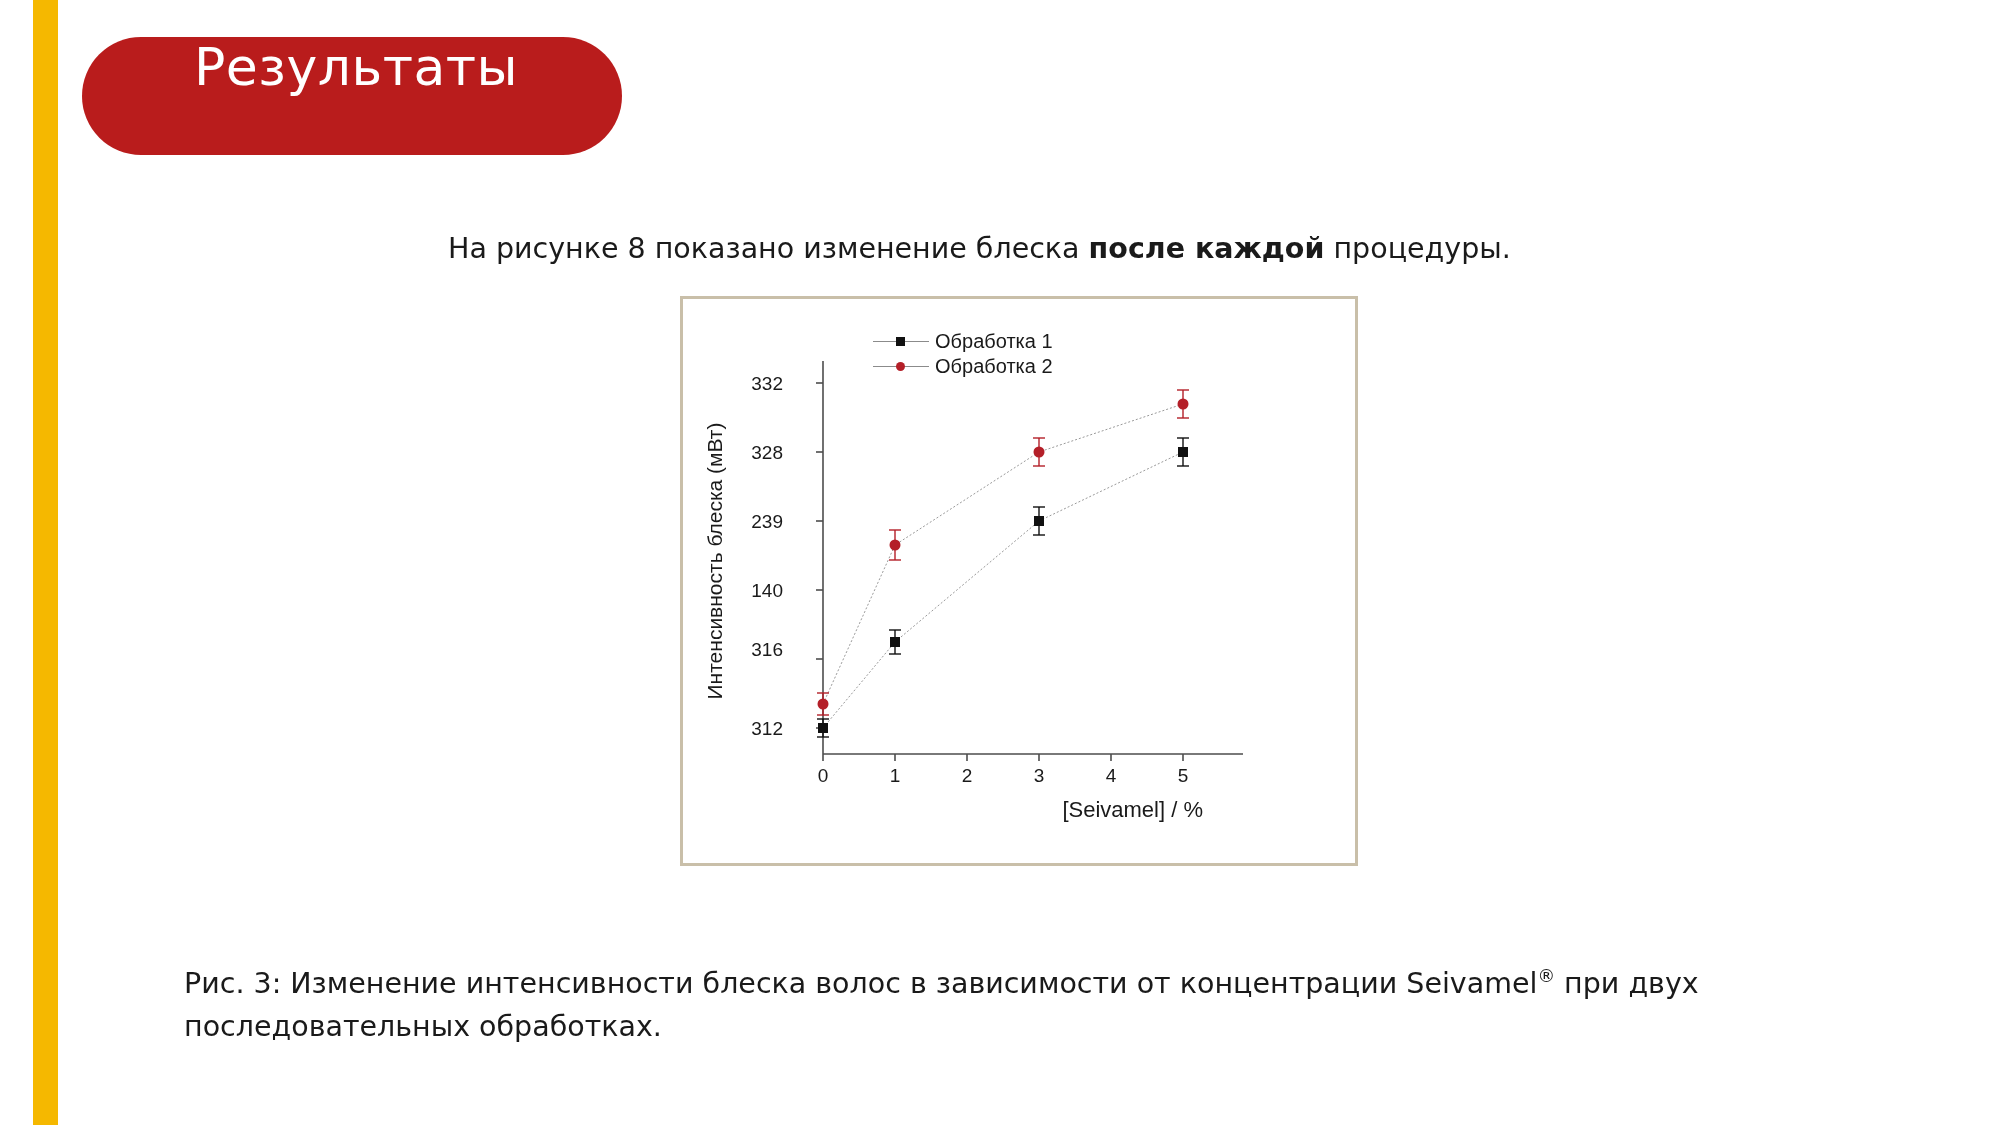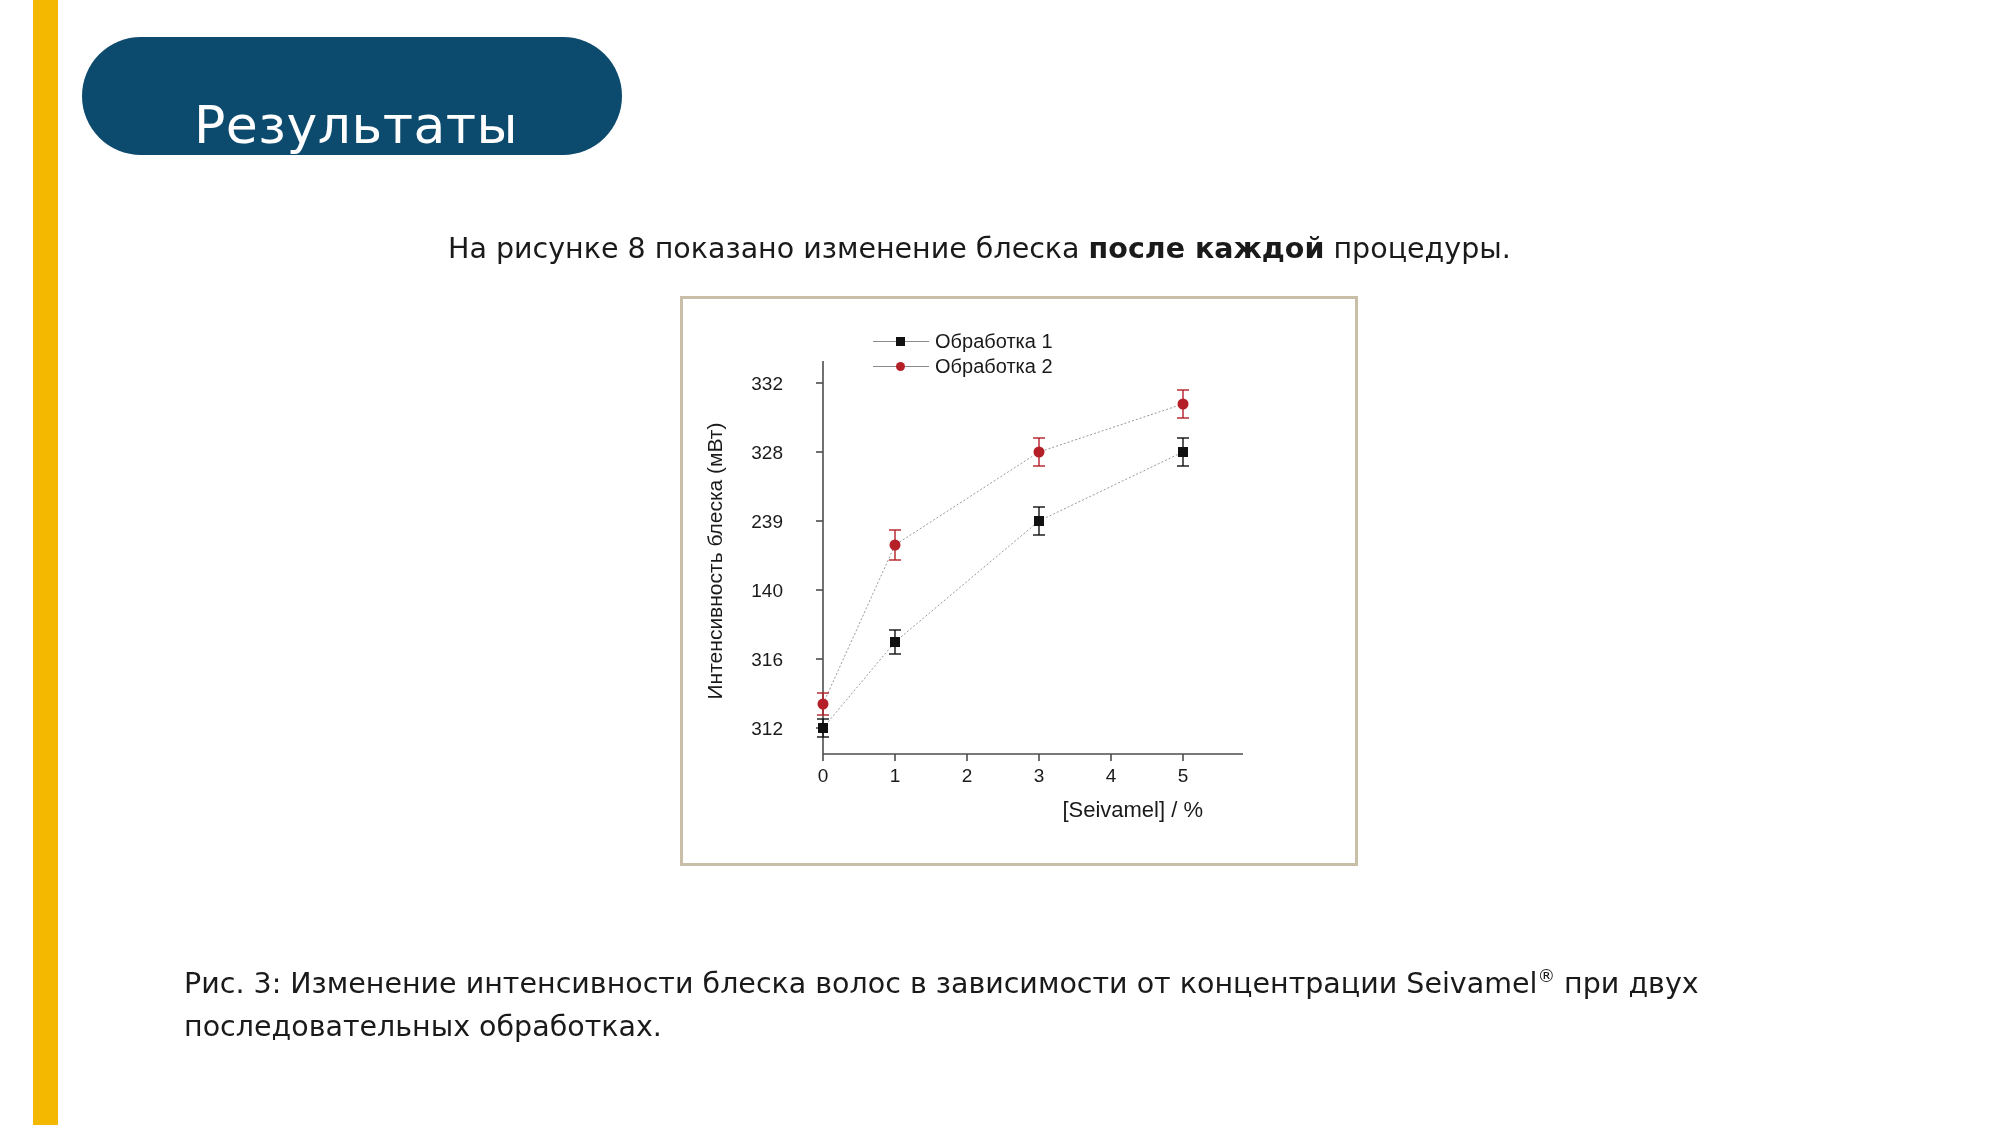--- a/index.html
+++ b/index.html
@@ -31,23 +31,23 @@
   }
 
   
   #title-pill {
     position: absolute;
     left: 82px;
     top: 37px;
     width: 540px;
     height: 118px;
     border-radius: 59px;
-    background: #0c4a6e;
+    background: #b91c1c;
     display: flex;
-    align-items: flex-end;
+    align-items: flex-start;
   }
   #title-text {
     color: #ffffff;
     font-size: 52px;
     font-weight: 400;
     letter-spacing: 0.5px;
     margin-left: 112px;
     white-space: nowrap;
   }
 
@@ -181,21 +181,21 @@
     <div id="chart">
 
       <div class="axis-label-y">Интенсивность блеска (мВт)</div>
 
       <div class="axis-label-x">[Seivamel] / %</div>
 
       <div class="tick-y" style="left:40px; top:74px;">332</div>
       <div class="tick-y" style="left:40px; top:143px;">328</div>
       <div class="tick-y" style="left:40px; top:212px;">239</div>
       <div class="tick-y" style="left:40px; top:281px;">140</div>
-      <div class="tick-y" style="left:40px; top:350px;">316</div>
+      <div class="tick-y" style="left:40px; top:340px;">316</div>
       <div class="tick-y" style="left:40px; top:419px;">312</div>
 
       <div class="tick-x" style="left:140px; top:466px;">0</div>
       <div class="tick-x" style="left:212px; top:466px;">1</div>
       <div class="tick-x" style="left:284px; top:466px;">2</div>
       <div class="tick-x" style="left:356px; top:466px;">3</div>
       <div class="tick-x" style="left:428px; top:466px;">4</div>
       <div class="tick-x" style="left:500px; top:466px;">5</div>
 
       <svg width="672" height="564" viewBox="0 0 672 564" style="position:absolute;left:0;top:0;">

